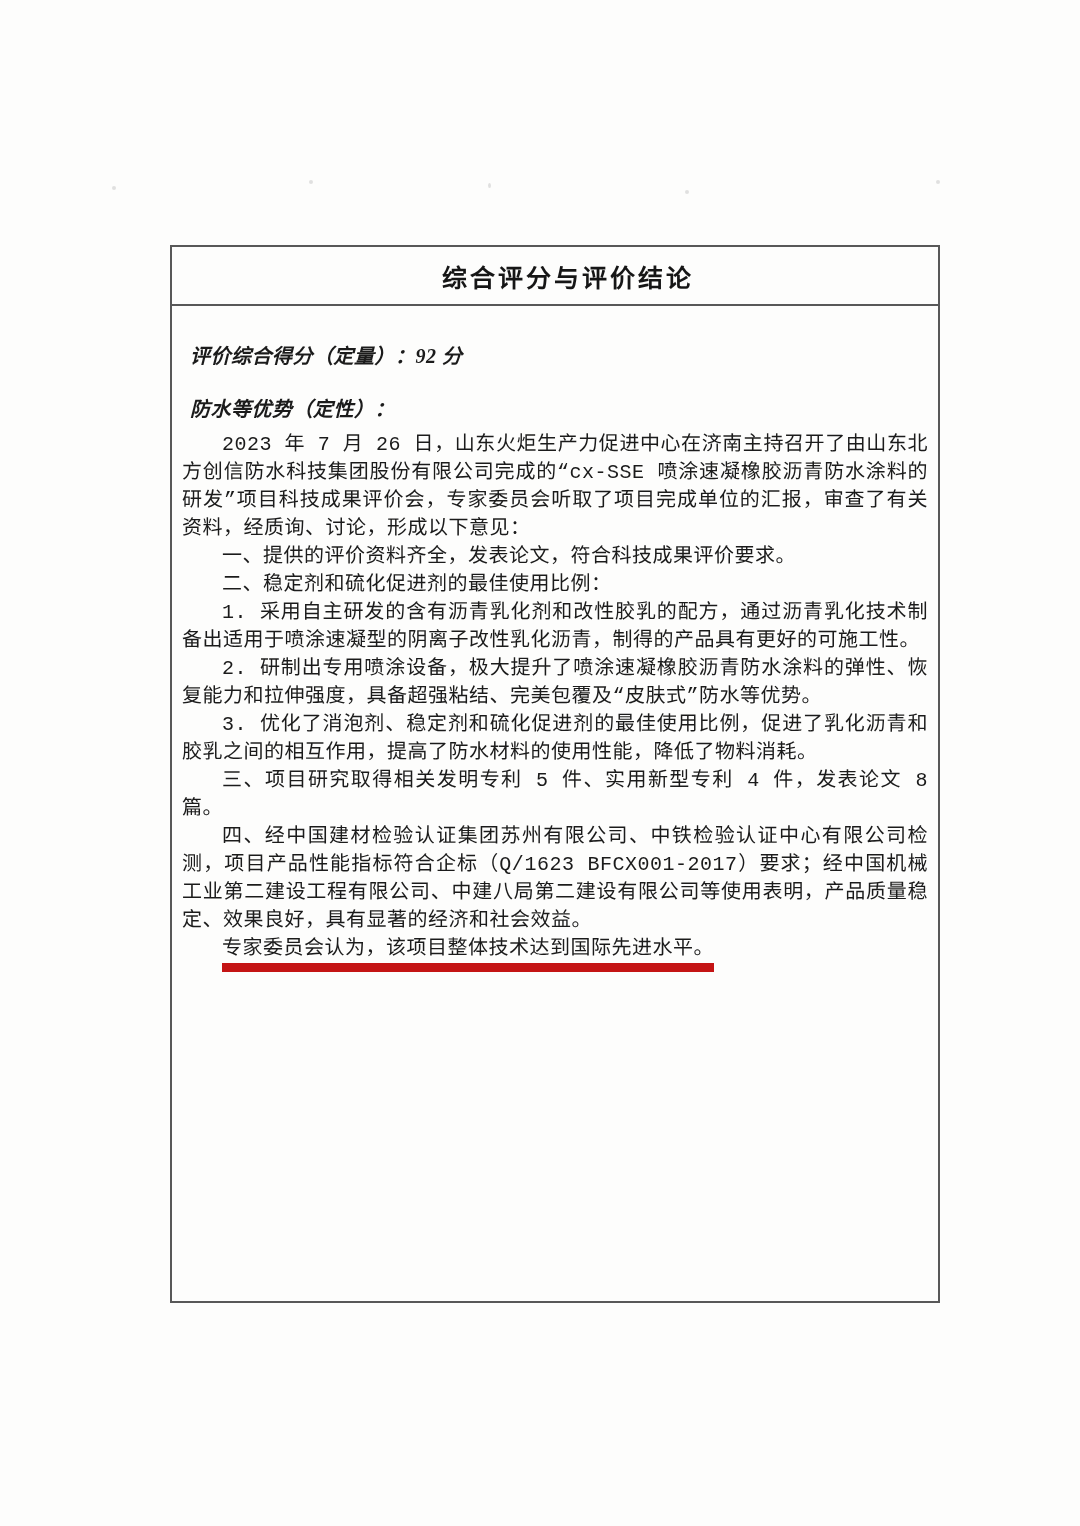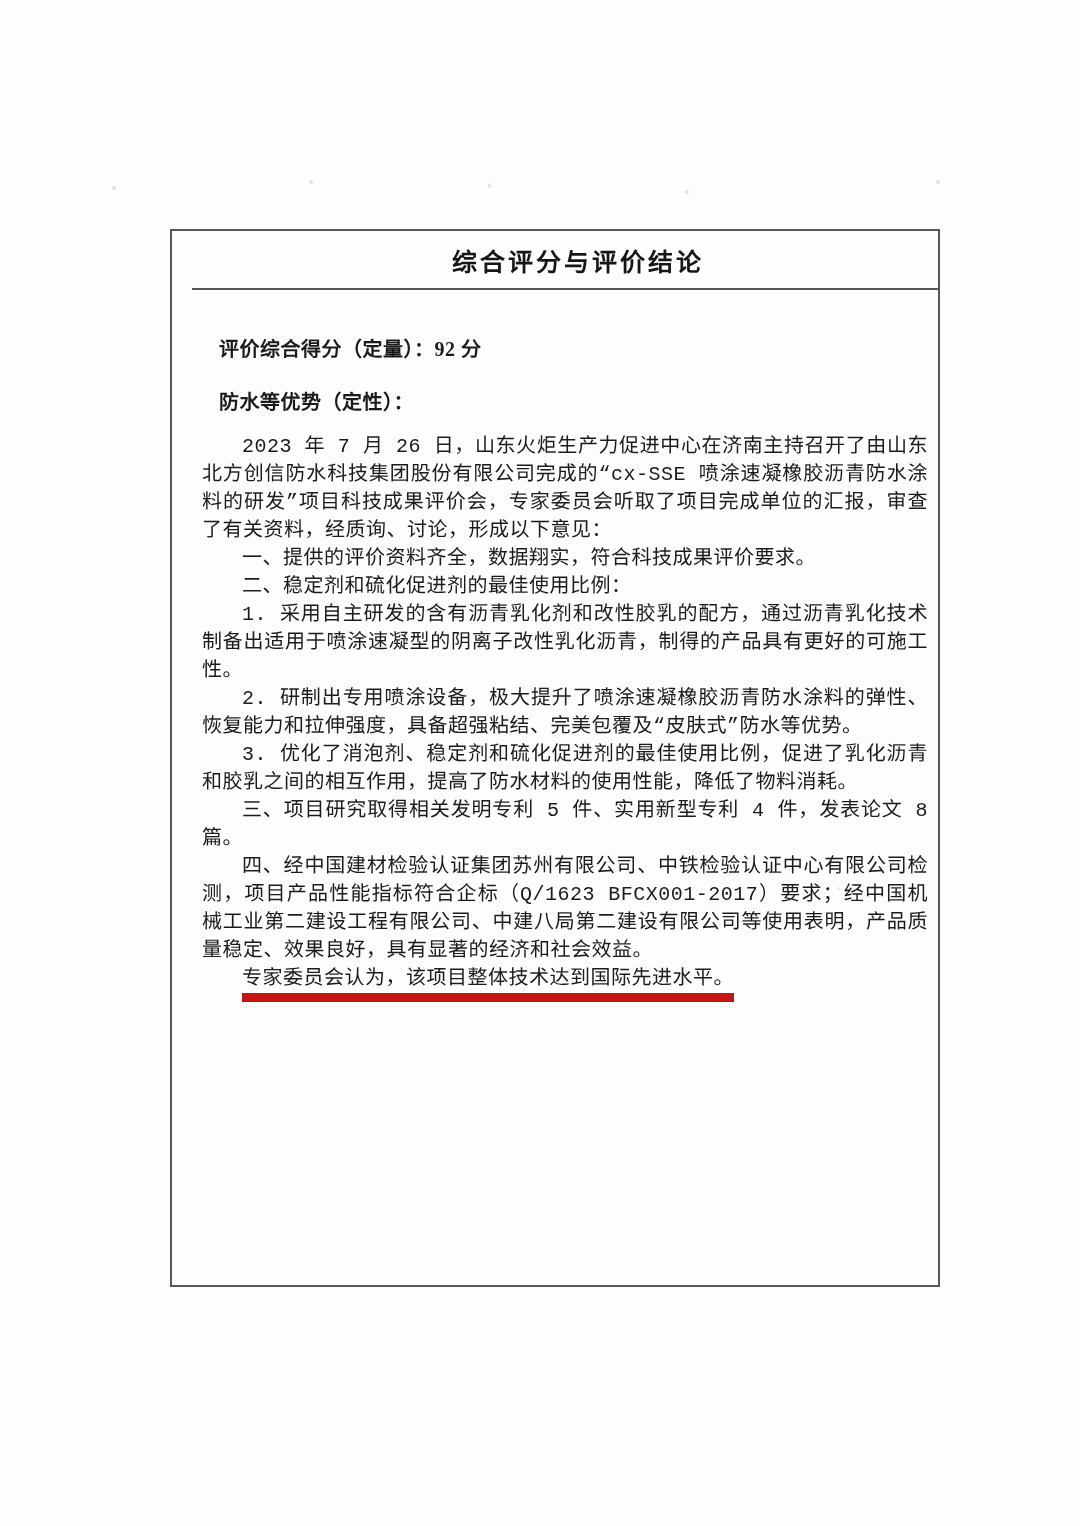--- a/index.html
+++ b/index.html
@@ -31,27 +31,26 @@
   .speck.s1 { left: 112px; top: 186px; }
   .speck.s2 { left: 309px; top: 180px; }
   .speck.s3 { left: 488px; top: 183px; width: 3px; height: 5px; }
   .speck.s4 { left: 685px; top: 190px; }
   .speck.s5 { left: 936px; top: 180px; }
   .speck.s6 { left: 837px; top: 887px; width: 3px; height: 3px; opacity: 0.45; }
 
   .doc-box {
     position: absolute;
     left: 170px;
-    top: 229px;
+    top: 245px;
     width: 770px;
     height: 1058px;
     border: 2px solid #585858;
     box-sizing: border-box;
     background: transparent;
-    padding-left: 20px;
   }
   .title-row {
     height: 59px;
     border-bottom: 2px solid #585858;
     display: flex;
     align-items: center;
     justify-content: center;
     box-sizing: border-box;
   }
   .title-row h1 {
@@ -65,23 +64,24 @@
   }
   .content {
     padding: 28px 10px 0 10px;
     font-size: 20px;
     line-height: 28px;
     color: #1b1b1b;
     text-align: justify;
     letter-spacing: 0.5px;
   }
   .label-line {
-    margin: 17px;
+    margin: 8px;
     font-weight: 700;
     text-align: left;
+    font-style: italic;
   }
   .label-line.score {
     margin-bottom: 25px;
   }
   .body-para {
     margin: 0;
     text-indent: 2em;
     font-weight: 500;
     font-family: Liberation Mono, monospace;
   }
@@ -109,21 +109,21 @@
       <h1>综合评分与评价结论</h1>
     </div>
 
     <div class="content">
 
       <p class="label-line score"><span>评价综合得分（定量）：</span><span>92 分</span></p>
 
       <p class="label-line">防水等优势（定性）：</p>
 
       <p class="body-para">2023 年 7 月 26 日，山东火炬生产力促进中心在济南主持召开了由山东北方创信防水科技集团股份有限公司完成的“cx-SSE 喷涂速凝橡胶沥青防水涂料的研发”项目科技成果评价会，专家委员会听取了项目完成单位的汇报，审查了有关资料，经质询、讨论，形成以下意见：</p>
-      <p class="body-para">一、提供的评价资料齐全，数据翔实，符合科技成果评价要求。</p>
+      <p class="body-para">一、提供的评价资料齐全，发表论文，符合科技成果评价要求。</p>
       <p class="body-para">二、稳定剂和硫化促进剂的最佳使用比例：</p>
       <p class="body-para">1. 采用自主研发的含有沥青乳化剂和改性胶乳的配方，通过沥青乳化技术制备出适用于喷涂速凝型的阴离子改性乳化沥青，制得的产品具有更好的可施工性。</p>
       <p class="body-para">2. 研制出专用喷涂设备，极大提升了喷涂速凝橡胶沥青防水涂料的弹性、恢复能力和拉伸强度，具备超强粘结、完美包覆及“皮肤式”防水等优势。</p>
       <p class="body-para">3. 优化了消泡剂、稳定剂和硫化促进剂的最佳使用比例，促进了乳化沥青和胶乳之间的相互作用，提高了防水材料的使用性能，降低了物料消耗。</p>
       <p class="body-para">三、项目研究取得相关发明专利 5 件、实用新型专利 4 件，发表论文 8 篇。</p>
       <p class="body-para">四、经中国建材检验认证集团苏州有限公司、中铁检验认证中心有限公司检测，项目产品性能指标符合企标（Q/1623 BFCX001-2017）要求；经中国机械工业第二建设工程有限公司、中建八局第二建设有限公司等使用表明，产品质量稳定、效果良好，具有显著的经济和社会效益。</p>
 
       <p class="body-para"><span class="red-underline">专家委员会认为，该项目整体技术达到国际先进水平。</span></p>
 
     </div>

